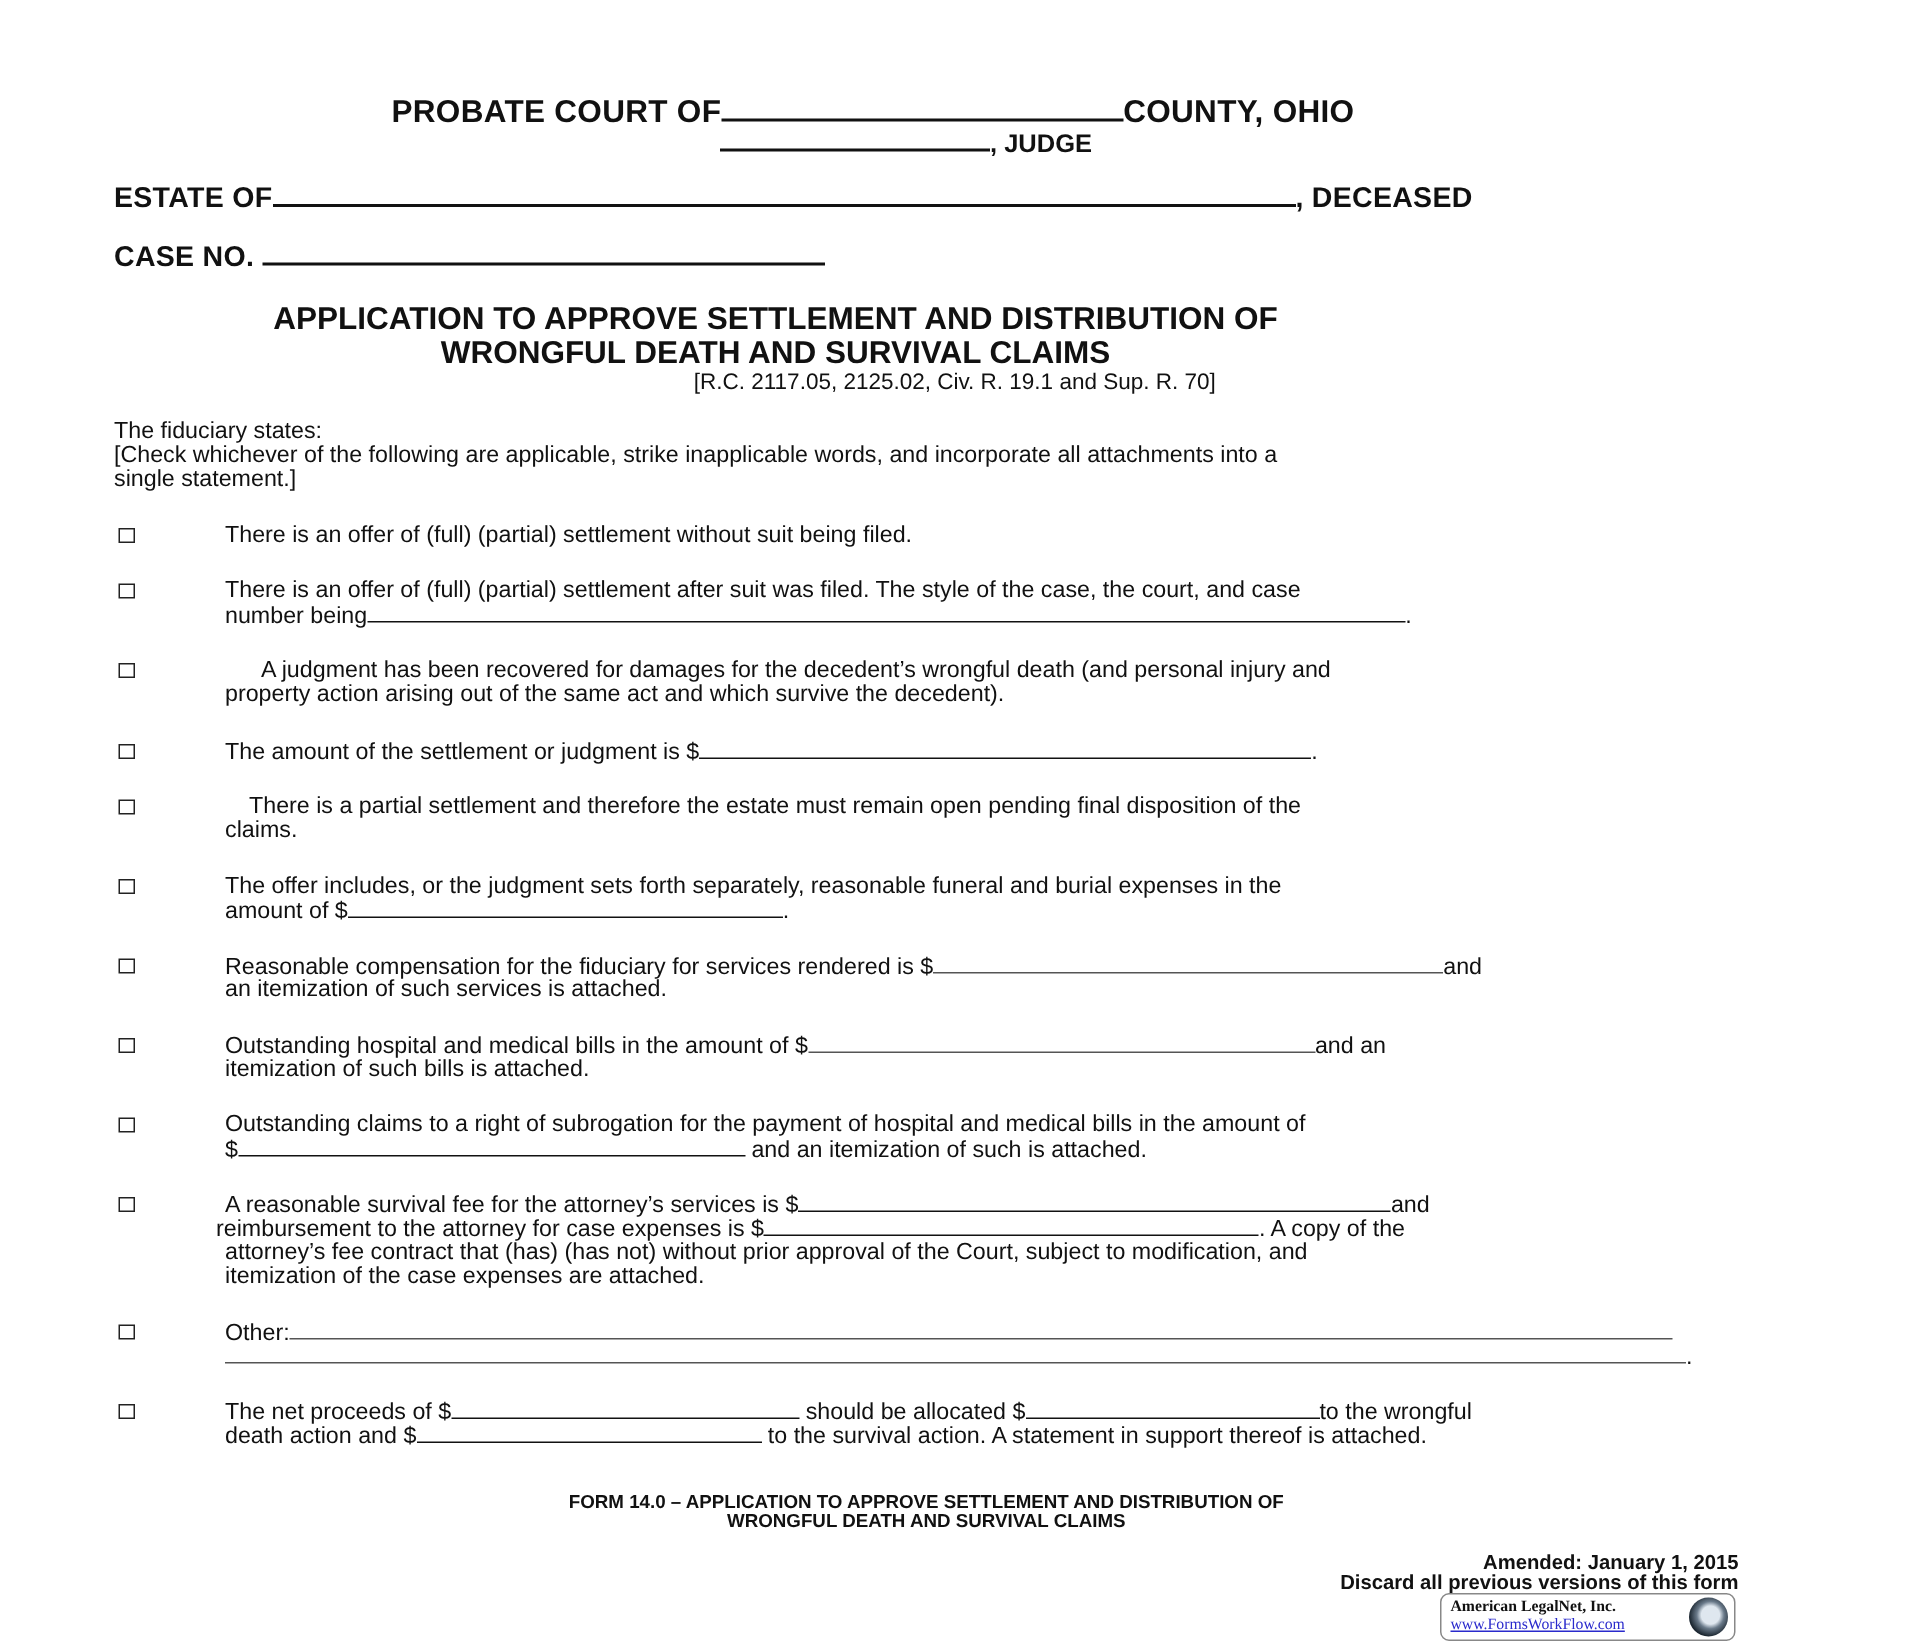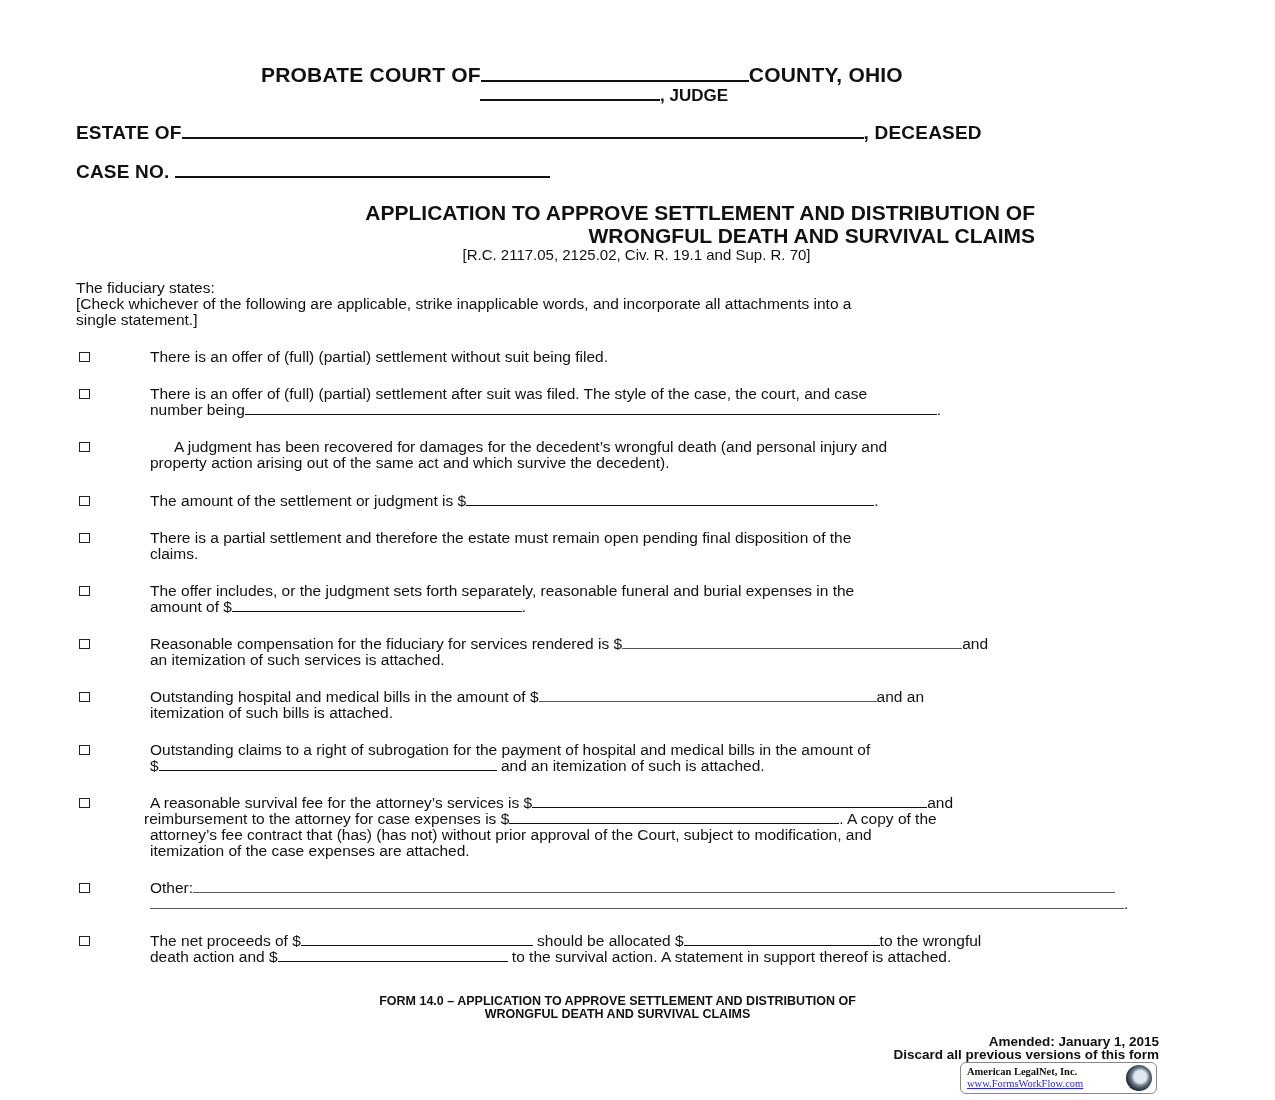--- a/index.html
+++ b/index.html
@@ -1,20 +1,20 @@
 <!DOCTYPE html>
 <html><head>
 <meta charset="utf-8">
 <style>
   html, body { margin:0; padding:0; background:#ffffff; }
   body { width:1275px; height:1100px; position:relative; overflow:hidden;
          font-family:"Liberation Sans", sans-serif; color:#111; }
   .abs { position:absolute; white-space:nowrap; }
   .hdr { font-weight:bold; font-size:21px; letter-spacing:0.2px; }
-  .title { font-weight:bold; font-size:21px; text-align:right; width:1036px; left:-1px; }
+  .title { font-weight:bold; font-size:21px; text-align:center; width:1036px; left:-1px; }
   .cite { font-size:15px; text-align:center; width:1275px; left:-1px; }
   .body { font-size:15.5px; line-height:16px; }
   .blank { display:inline-block; border-bottom:1.6px solid #111; height:12px; vertical-align:baseline; }
   .blank.thick { border-bottom-width:2px; }
   .blank.grey { border-bottom-color:#555; }
   .cb { position:absolute; width:9px; height:8px; border:1.3px solid #222; left:79px; }
   .foot { font-weight:bold; font-size:12.5px; text-align:center; width:1275px; left:-20px; }
   .amend { font-weight:bold; font-size:13.5px; text-align:right; }
   .logo { position:absolute; left:960px; top:1062px; width:195px; height:30px;
           border:1px solid #888; border-radius:6px; background:#fff; }
@@ -62,21 +62,21 @@
 <div class="cb" style="top:442px;"></div>
 <div class="abs body" style="left:150px; top:439px;margin-left:24px;">A judgment has been recovered for damages for the decedent’s wrongful death (and personal injury and</div>
 <div class="abs body" style="left:150px; top:455px;">property action arising out of the same act and which survive the decedent).</div>
 
 <div class="cb" style="top:496px;"></div>
 <div class="abs body" style="left:150px; top:493px;">
   <span>The amount of the settlement or judgment is $</span><span class="blank" style="width:408px;"></span><span>.</span>
 </div>
 
 <div class="cb" style="top:533px;"></div>
-<div class="abs body" style="left:150px; top:530px;">There is a partial settlement and therefore the estate must remain open pending final disposition of the</div>
+<div class="abs body" style="left:166px; top:530px;">There is a partial settlement and therefore the estate must remain open pending final disposition of the</div>
 <div class="abs body" style="left:150px; top:546px;">claims.</div>
 
 <div class="cb" style="top:586px;"></div>
 <div class="abs body" style="left:150px; top:583px;">The offer includes, or the judgment sets forth separately, reasonable funeral and burial expenses in the</div>
 <div class="abs body" style="left:150px; top:599px;">
   <span>amount of $</span><span class="blank" style="width:290px;"></span><span>.</span>
 </div>
 
 <div class="cb" style="top:639px;"></div>
 <div class="abs body" style="left:150px; top:636px;">

